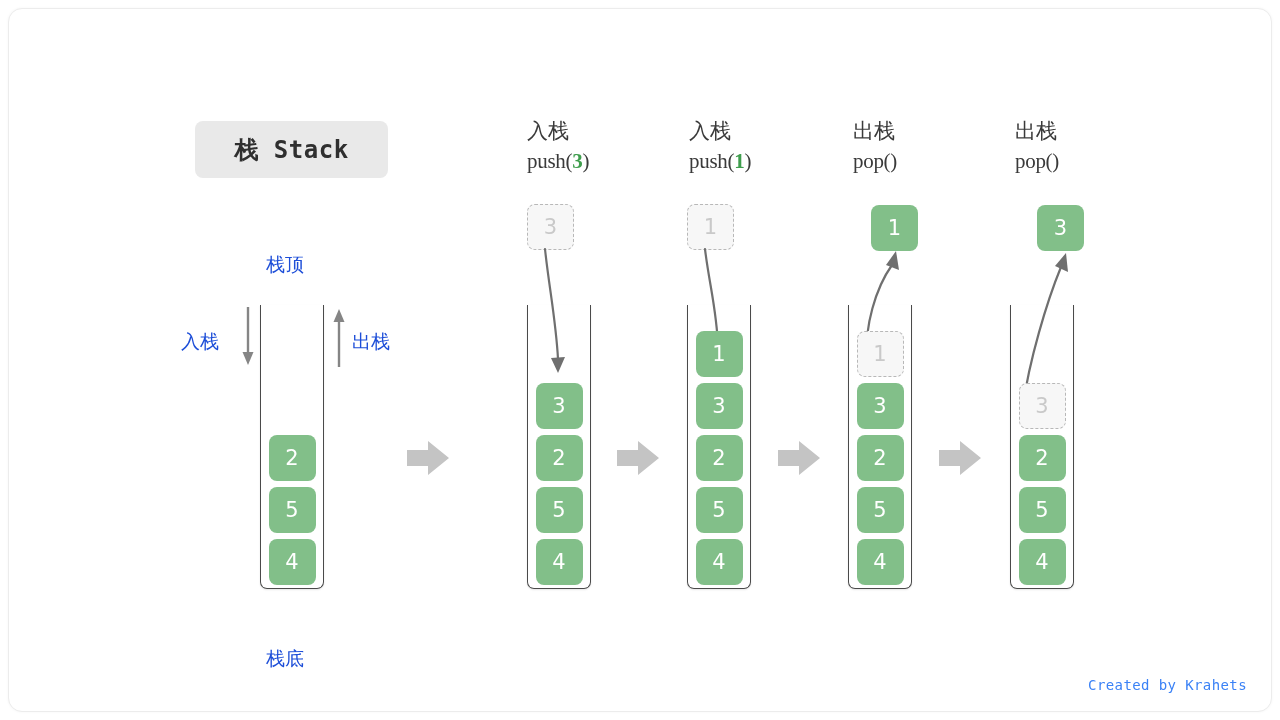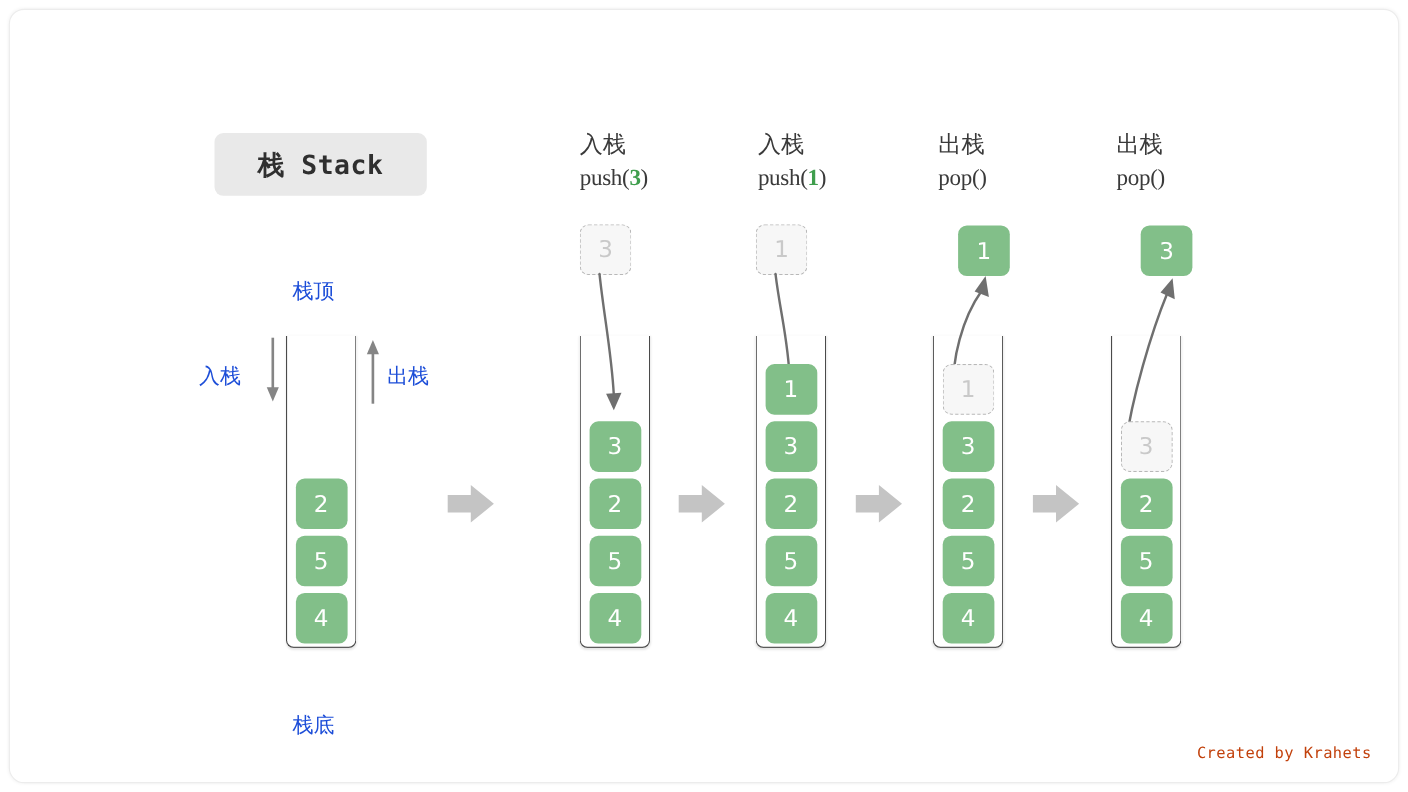--- a/index.html
+++ b/index.html
@@ -135,21 +135,21 @@
     font-weight: normal;
     color: #1d4ed8;
     white-space: nowrap;
   }
 
   
   #watermark {
     right: 24px; bottom: 18px;
     font-family: "DejaVu Sans Mono", "Liberation Mono", monospace;
     font-size: 14px;
-    color: #c2410c;
+    color: #3b82f6;
     letter-spacing: 0.4px;
   }
 
   svg { overflow: visible; }
 </style>
 </head>
 <body>
 
 <div id="canvas">
 

